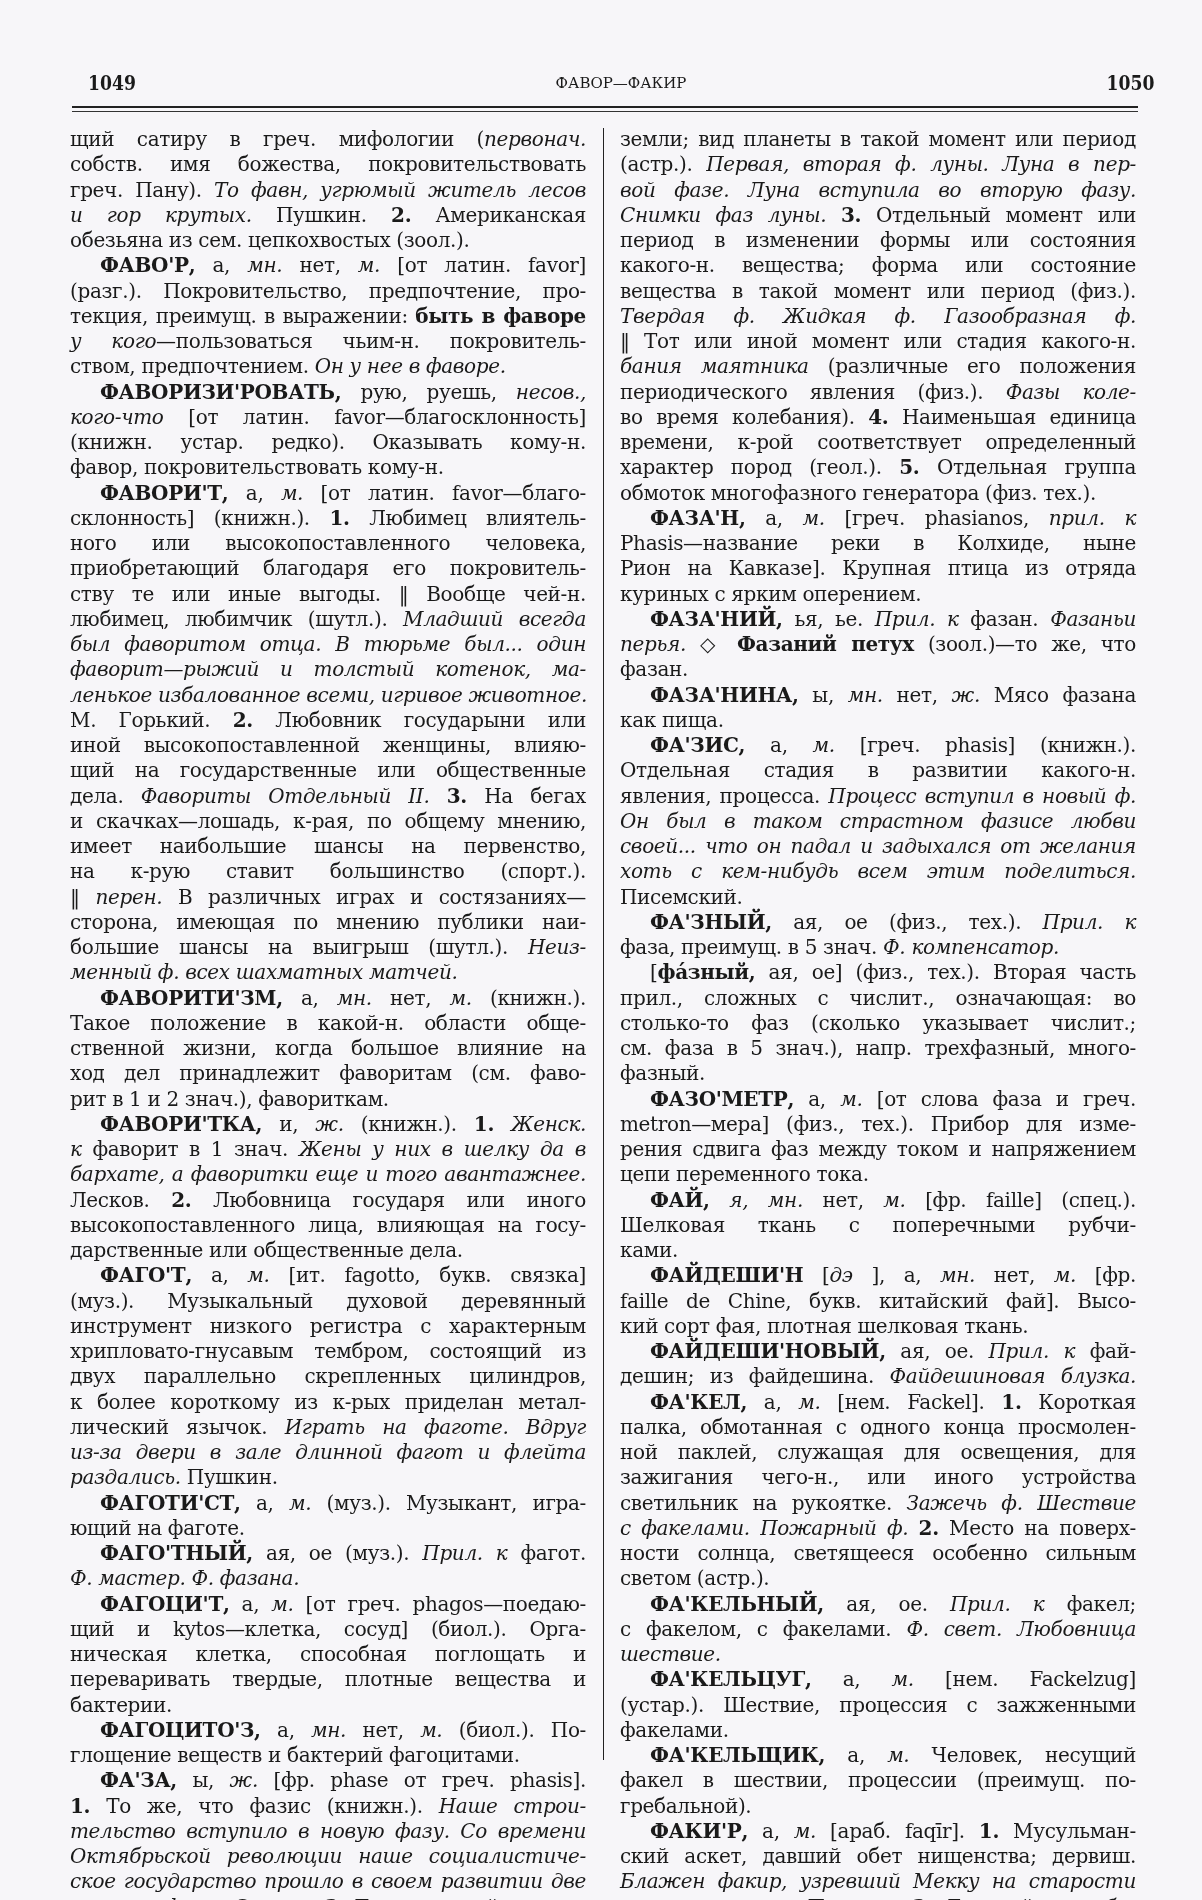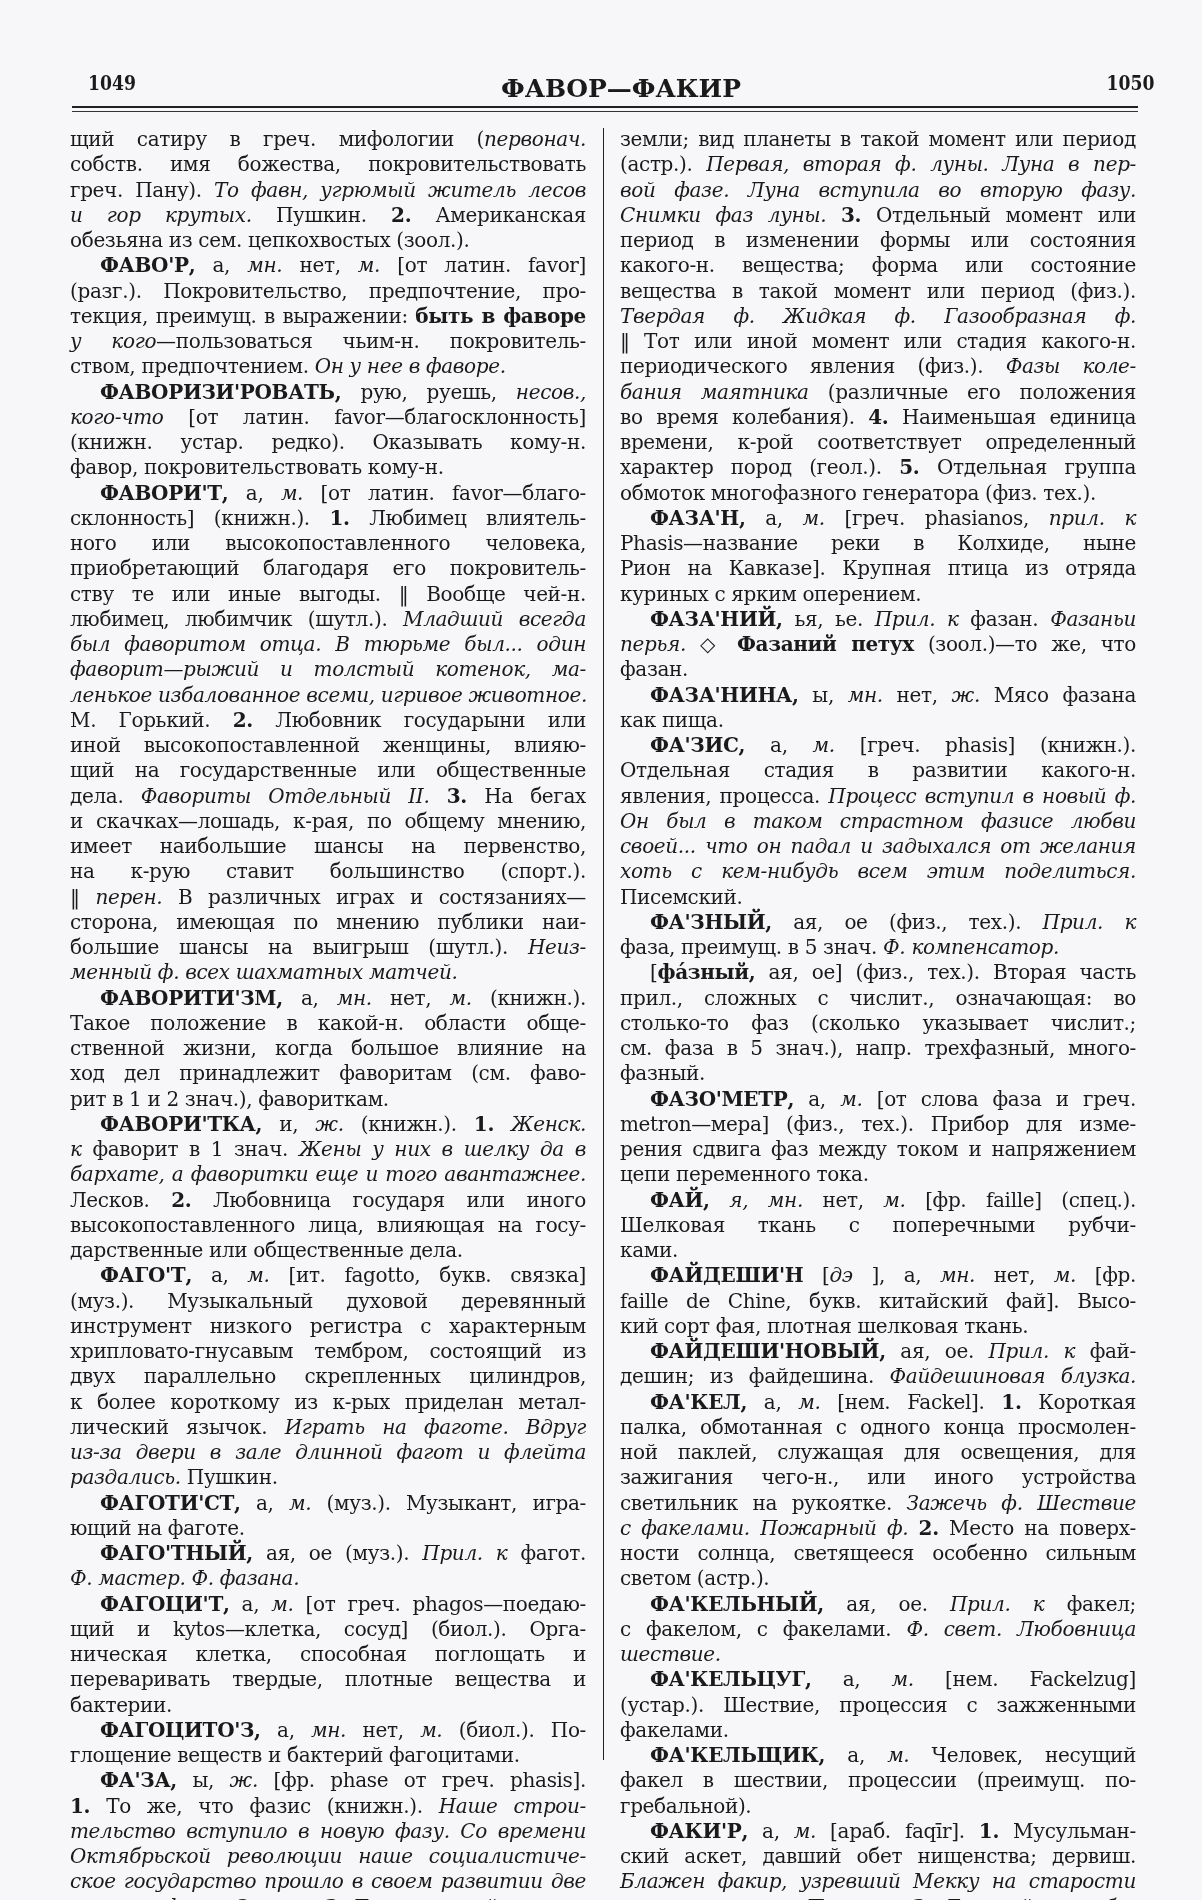--- a/index.html
+++ b/index.html
@@ -2,21 +2,21 @@
 <html><head>
 <meta charset="utf-8">
 <style>
   html, body { margin:0; padding:0; }
   body { width:1202px; height:1900px; background:#f7f6f9; position:relative; overflow:hidden;
          font-family:"DejaVu Serif", serif; color:#1a1a1a; }
   .hdr { position:absolute; top:70px; left:72px; width:1066px; height:34px;margin-left:16px; }
   .pn { position:absolute; top:0; font-weight:bold; font-size:21px; font-family:"DejaVu Serif", serif; transform:scaleX(0.82); }
   .pn.l { left:0; transform-origin:left; }
   .pn.r { right:0; transform-origin:right; }
-  .ttl { position:absolute; top:4px; left:0; right:0; text-align:center; font-weight:bold; font-size:25px; }
+  .ttl { position:absolute; top:4px; left:0; right:0; text-align:center; font-weight:normal; font-size:15px; }
   .rule1 { position:absolute; top:106px; left:72px; width:1066px; height:2px; background:#222; }
   .rule2 { position:absolute; top:111px; left:72px; width:1066px; height:1px; background:#333; }
   .vsep { position:absolute; top:128px; left:603px; width:1px; height:1632px; background:#222; }
   .col { position:absolute; top:127px; width:516px; }
   .col.left { left:70px; }
   .col.right { left:620px; }
   .ln { height:25.25px; line-height:25.25px; font-size:20px; white-space:nowrap; text-align:justify; text-align-last:justify; overflow:visible; letter-spacing:-0.35px; }
   .ln.last { text-align-last:left; }
   .ln.ind { padding-left:30px; }
   .b { font-weight:bold; }
@@ -110,22 +110,22 @@
 <div class="col right" id="col-right">
     <div class="ln"><span>земли; вид планеты в такой момент или период</span></div>
     <div class="ln"><span>(астр.). </span><span class="i">Первая, вторая ф. луны. Луна в пер-</span></div>
     <div class="ln"><span class="i">вой фазе. Луна вступила во вторую фазу.</span></div>
     <div class="ln"><span class="i">Снимки фаз луны.</span><span> </span><span class="b">3.</span><span> Отдельный момент или</span></div>
     <div class="ln"><span>период в изменении формы или состояния</span></div>
     <div class="ln"><span>какого-н. вещества; форма или состояние</span></div>
     <div class="ln"><span>вещества в такой момент или период (физ.).</span></div>
     <div class="ln"><span class="i">Твердая ф. Жидкая ф. Газообразная ф.</span></div>
     <div class="ln"><span>‖ Тот или иной момент или стадия какого-н.</span></div>
+    <div class="ln"><span class="i">бания маятника</span><span> (различные его положения</span></div>
     <div class="ln"><span>периодического явления (физ.). </span><span class="i">Фазы коле-</span></div>
-    <div class="ln"><span class="i">бания маятника</span><span> (различные его положения</span></div>
     <div class="ln"><span>во время колебания). </span><span class="b">4.</span><span> Наименьшая единица</span></div>
     <div class="ln"><span>времени, к-рой соответствует определенный</span></div>
     <div class="ln"><span>характер пород (геол.). </span><span class="b">5.</span><span> Отдельная группа</span></div>
     <div class="ln last"><span>обмоток многофазного генератора (физ. тех.).</span></div>
     <div class="ln ind"><span class="b">ФАЗА'Н,</span><span> а, </span><span class="i">м.</span><span> [греч. phasianos, </span><span class="i">прил. к</span></div>
     <div class="ln"><span>Phasis—название реки в Колхиде, ныне</span></div>
     <div class="ln"><span>Рион на Кавказе]. Крупная птица из отряда</span></div>
     <div class="ln last"><span>куриных с ярким оперением.</span></div>
     <div class="ln ind"><span class="b">ФАЗА'НИЙ,</span><span> ья, ье. </span><span class="i">Прил. к</span><span> фазан. </span><span class="i">Фазаньи</span></div>
     <div class="ln"><span class="i">перья.</span><span> ◇ </span><span class="b">Фазаний петух</span><span> (зоол.)—то же, что</span></div>

